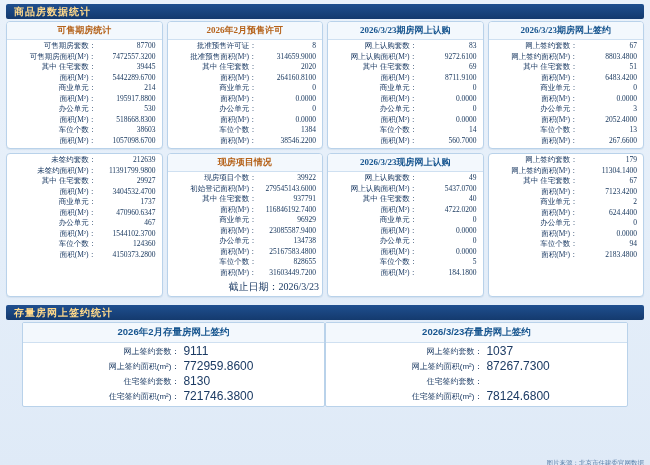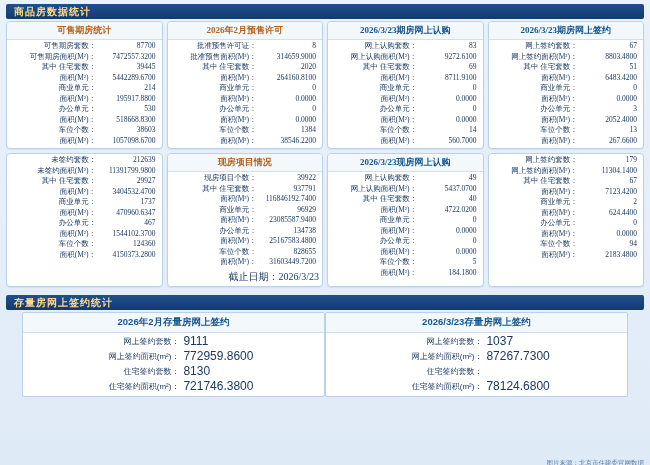--- a/index.html
+++ b/index.html
@@ -316,20 +316,24 @@
     </div>
 
     <div class="card">
       <div class="card-title t-orange">现房项目情况</div>
       <div class="rows">
         <div class="row">
             <span class="lbl">现房项目个数：</span>
             <span class="val">39922</span>
           </div>
         <div class="row">
+            <span class="lbl">初始登记面积(M²)：</span>
+            <span class="val">279545143.6000</span>
+          </div>
+        <div class="row">
             <span class="lbl">其中  住宅套数：</span>
             <span class="val">937791</span>
           </div>
         <div class="row">
             <span class="lbl">面积(M²)：</span>
             <span class="val">116846192.7400</span>
           </div>
         <div class="row">
             <span class="lbl">商业单元：</span>
             <span class="val">96929</span>

